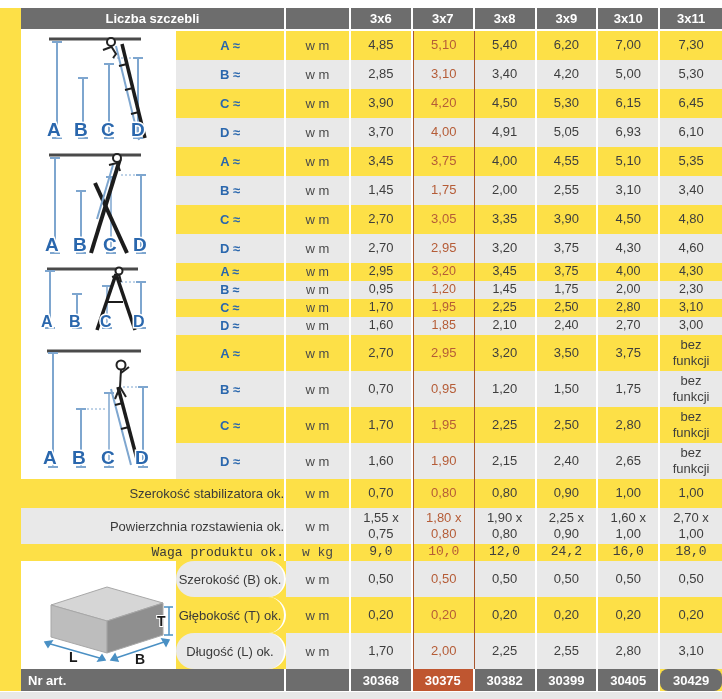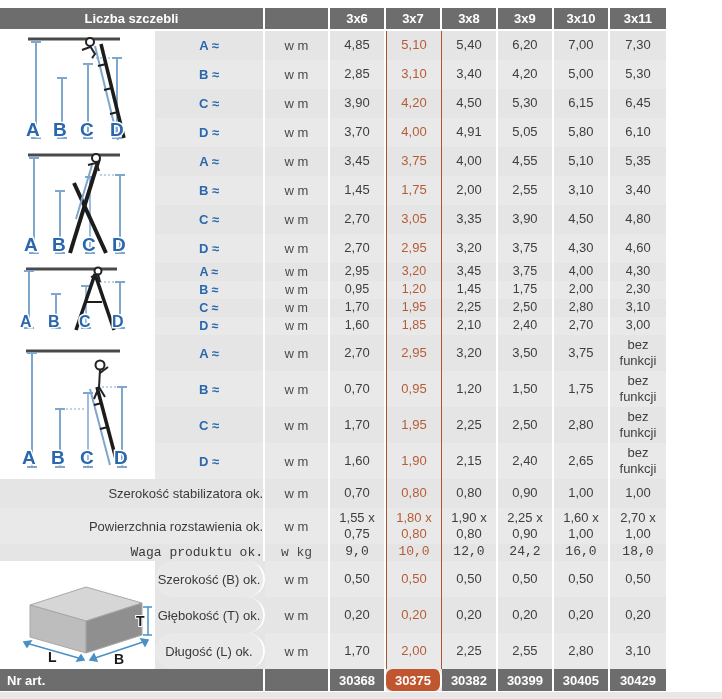--- a/index.html
+++ b/index.html
@@ -4,23 +4,24 @@
 <style>
   * { box-sizing: border-box; }
   html, body { margin: 0; padding: 0; background: #fff; }
   body {
     width: 722px; height: 699px; overflow: hidden;
     font-family: "Liberation Sans", sans-serif;
     -webkit-font-smoothing: antialiased;
   }
   .page { padding-top: 8px; }
   table.spec {
-    width: 666px; table-layout: fixed;
+    width: 722px; table-layout: fixed;
     border-collapse: separate; border-spacing: 0;
-    background: #e5e5e5;
+    background: #fde047;
+    padding-left: 21px;
   }
   col.c-diagram { width: 155px; }
   col.c-label   { width: 110px; }
   col.c-unit    { width: 65px; }
 
   th, td { font-size: 13px; vertical-align: middle; padding: 0; }
 
   
   tr.head th {
     height: 23px; background: #6d6d6d; color: #fff;
@@ -57,24 +58,24 @@
   }
 
   td.diagram-cell { border-right: 2px solid #fff; vertical-align: middle; }
   td.diagram-cell svg { display: block; margin: 0 auto; }
 
   
   tr.artrow td {
     height: 22px; background: #6d6d6d; color: #fff; font-weight: bold;
     border-right: 2px solid #fff; text-align: center; margin-top: 40px;
   }
-  tr.artrow td:last-child { border-right: none; }
+  tr.artrow td:last-child { border-right: none; border-radius: 8px; }
   tr.artrow td.art-label { text-align: left; padding-left: 7px; }
   tr.artrow td .artlink { cursor: pointer; }
-  tr.artrow td.hl-art { background: #bf5630; border-left: none; border-right: 2px solid #fff; border-radius: 7px; }
+  tr.artrow td.hl-art { background: #bf5630; border-left: none; border-right: 2px solid #fff; }
 
   .bottom-strip { width: 722px; height: 8px; background: #e8e8e8; margin-top: 1px; }
 
   
   svg text.dim {
     font-family: "Liberation Sans", sans-serif;
     font-weight: bold; fill: #2a67ad;
     paint-order: stroke; stroke: #ffffff; stroke-width: 3px;
   }
   svg text.boxdim {
@@ -180,21 +181,21 @@
           <td class="val">6,15</td>
           <td class="val">6,45</td>
         </tr>
         <tr class="shade ">
           <td class="dim-label">D ≈</td>
           <td class="unit">w m</td>
           <td class="val">3,70</td>
           <td class="val hl">4,00</td>
           <td class="val">4,91</td>
           <td class="val">5,05</td>
-          <td class="val">5,80</td>
+          <td class="val">6,93</td>
           <td class="val">6,10</td>
         </tr>
         <tr class="">
           <td class="diagram-cell" rowspan="4">
   <svg width="150" height="112" viewBox="0 0 150 112">
     <g>
       <line x1="26" y1="6" x2="118" y2="6" stroke="#4a4a4a" stroke-width="3"></line>
     </g>
     <g stroke="#7ea6cf" stroke-width="2">
       <line x1="32" y1="9" x2="32" y2="104"></line>

